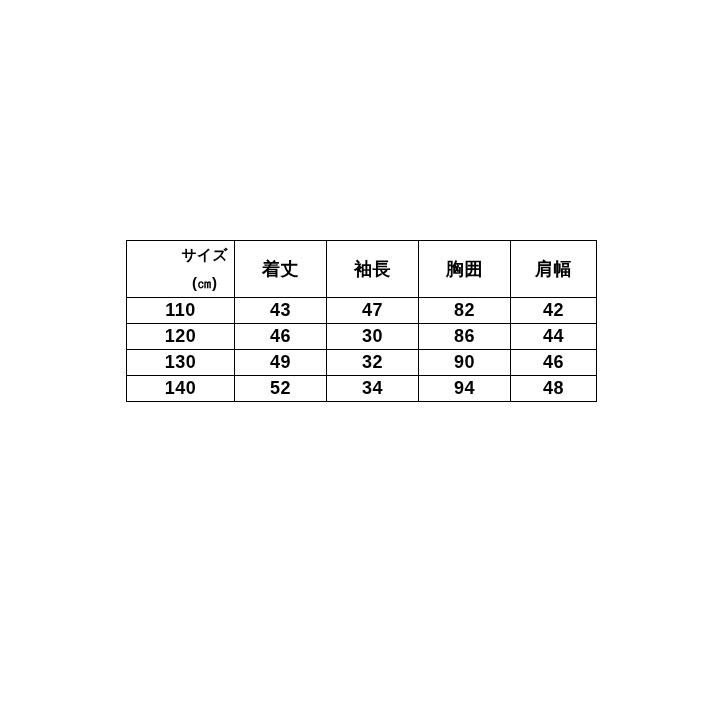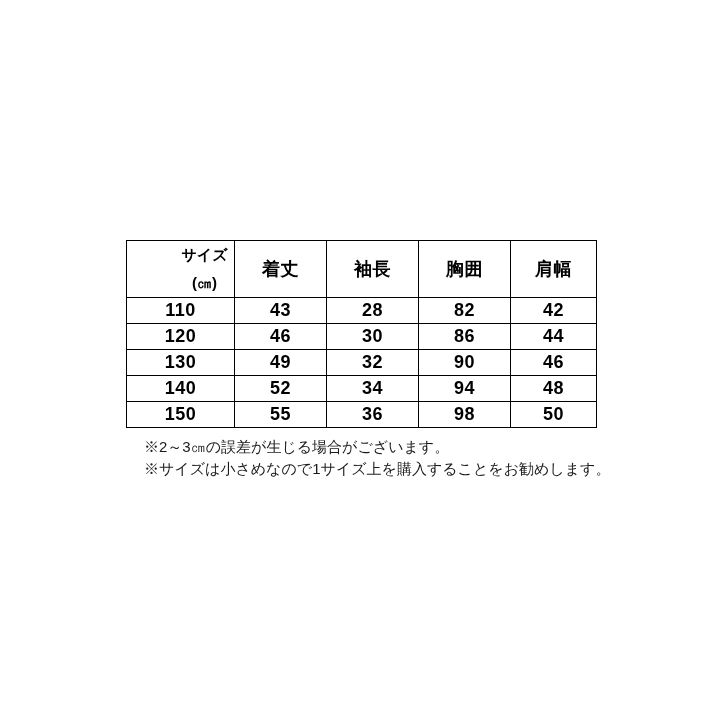--- a/index.html
+++ b/index.html
@@ -92,21 +92,21 @@
           <th>着丈</th>
           <th>袖長</th>
           <th>胸囲</th>
           <th>肩幅</th>
         </tr>
       </thead>
       <tbody>
         <tr>
           <td>110</td>
           <td>43</td>
-          <td>28</td>
+          <td>47</td>
           <td>82</td>
           <td>42</td>
         </tr>
         <tr>
           <td>120</td>
           <td>46</td>
           <td>30</td>
           <td>86</td>
           <td>44</td>
         </tr>
@@ -117,29 +117,18 @@
           <td>90</td>
           <td>46</td>
         </tr>
         <tr>
           <td>140</td>
           <td>52</td>
           <td>34</td>
           <td>94</td>
           <td>48</td>
         </tr>
-        <tr>
-          <td>150</td>
-          <td>55</td>
-          <td>36</td>
-          <td>98</td>
-          <td>50</td>
-        </tr>
       </tbody>
     </table>
   </div>
 
-  <div class="notes">
-    <div class="note-line">※2～3㎝の誤差が生じる場合がございます。</div>
-    <div class="note-line">※サイズは小さめなので1サイズ上を購入することをお勧めします。</div>
-  </div>
 
 </div>
 
 </body></html>

